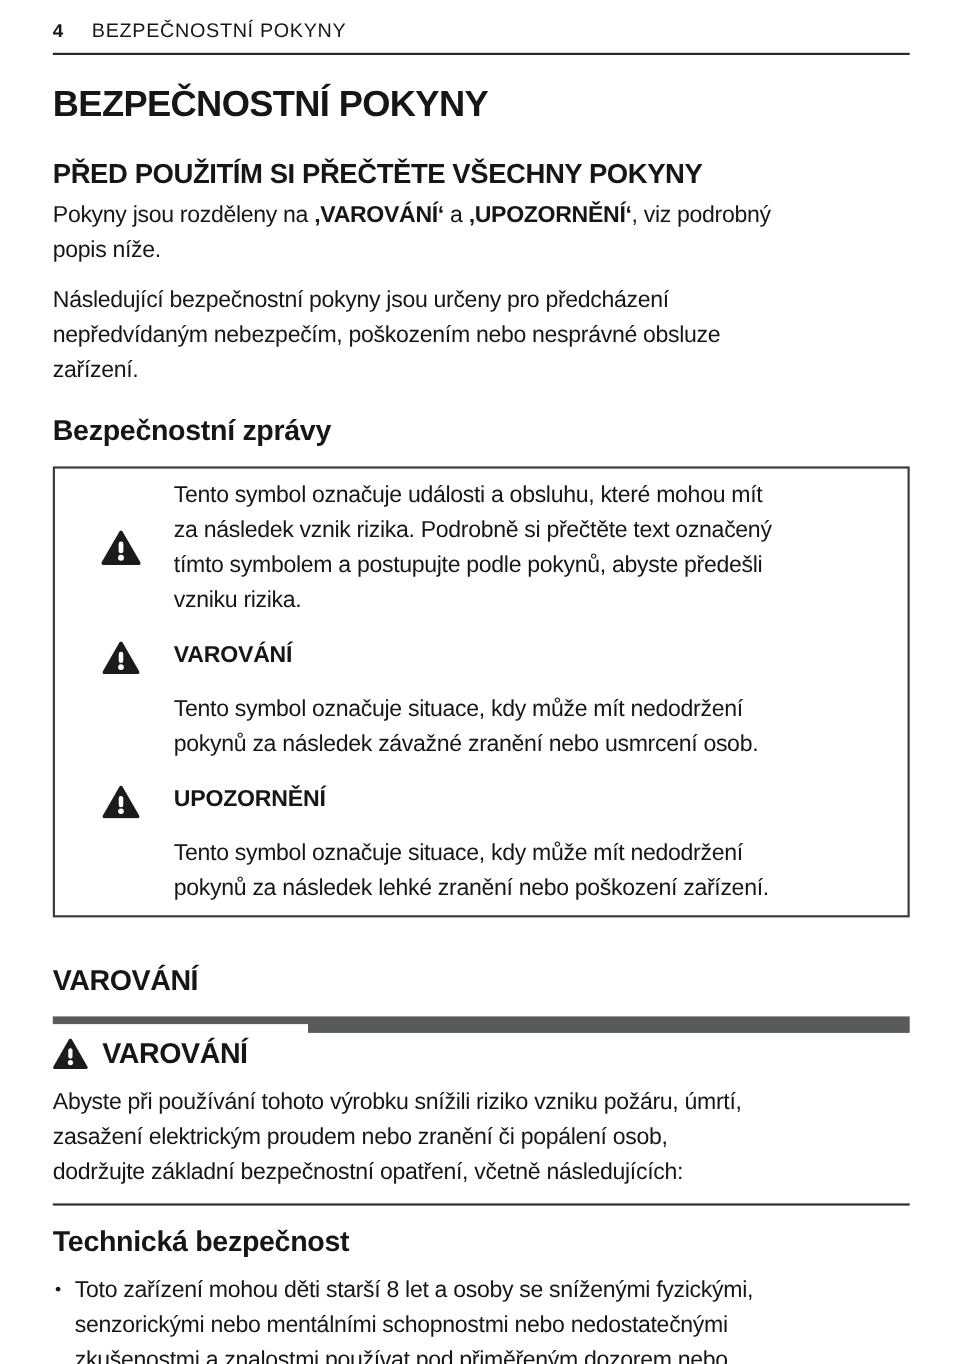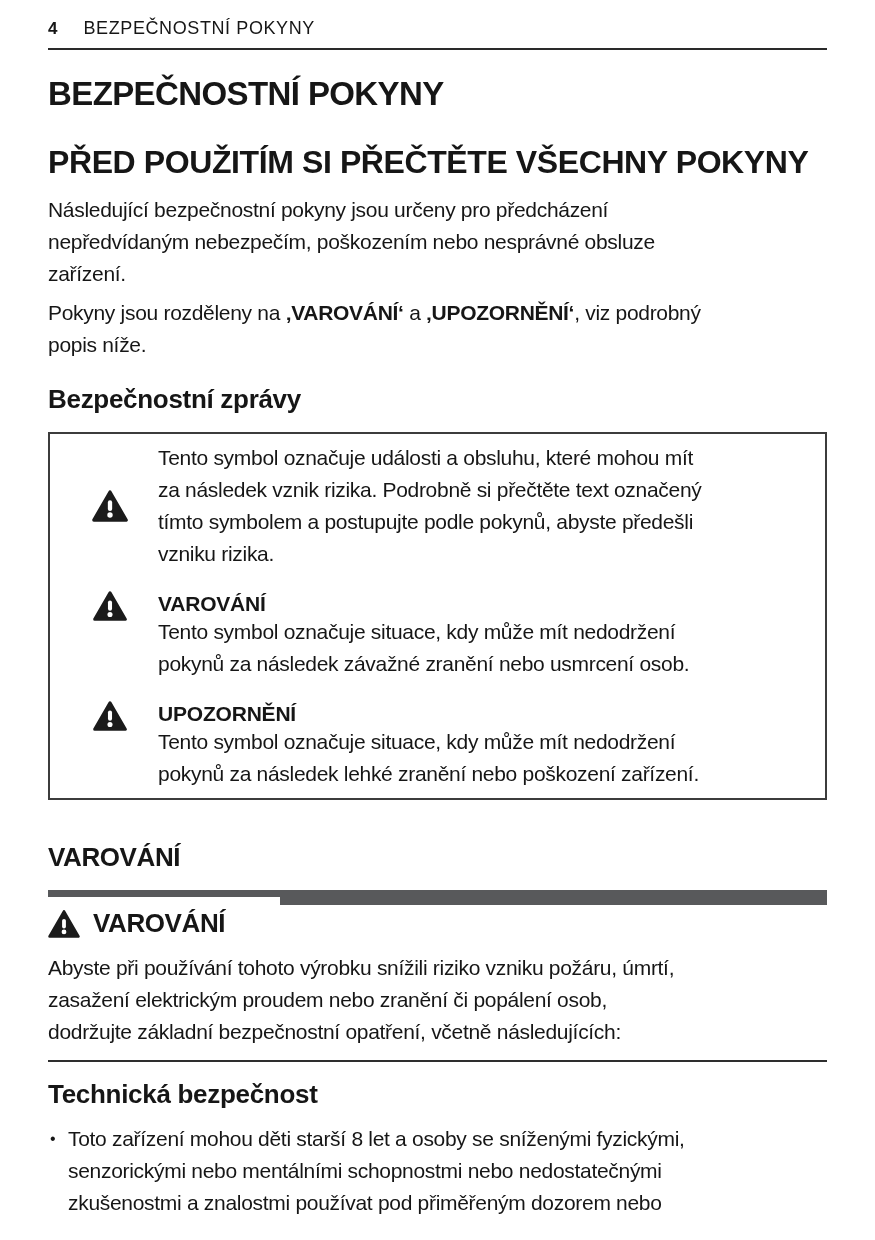--- a/index.html
+++ b/index.html
@@ -22,21 +22,21 @@
   }
   .page-num{ font-size:17px; font-weight:700; }
   .chapter{ font-size:18px; letter-spacing:0.6px; font-weight:400; }
 
   h1.main-title{
     margin-top:25px;
     font-size:33px; font-weight:700; letter-spacing:-0.6px;
   }
   h2.section-heading{
     margin-top:31px;
-    font-size:32px; font-weight:700; letter-spacing:-0.4px;
+    font-size:25px; font-weight:700; letter-spacing:-0.4px;
   }
   p.body-text{
     margin-top:13px;
     font-size:21px; line-height:32px; letter-spacing:-0.3px;
     white-space:pre-line;
   }
   p.body-text.tight{ margin-top:7px; }
   .bold-term{ font-weight:700; }
 
   h3.sub-heading{
@@ -59,21 +59,21 @@
   .msg-row.top .msg-icon-col{ align-items:flex-start; padding-top:4px; }
   .msg-body{ flex:1; }
   .msg-title{
     font-size:21px; font-weight:700; letter-spacing:-0.2px;
     margin:5px 0 0;
   }
   .msg-text{
     font-size:21px; line-height:32px; letter-spacing:-0.3px;
     white-space:pre-line;
   }
-  .msg-row.top .msg-text{ }
+  .msg-row.top .msg-text{ margin-top:21px; }
   .msg-row + .msg-row{ margin-top:17px; }
 
   
   h2.big-section{
     margin-top:42px;
     font-size:26px; font-weight:700; letter-spacing:-0.4px;
   }
   .accent-bars{
     margin-top:17px;
     display:flex; align-items:flex-start;
@@ -114,25 +114,25 @@
 <div class="page">
 
   <div class="running-header">
     <span class="page-num">4</span>
     <span class="chapter">BEZPEČNOSTNÍ POKYNY</span>
   </div>
 
   <h1 class="main-title">BEZPEČNOSTNÍ POKYNY</h1>
 
   <h2 class="section-heading">PŘED POUŽITÍM SI PŘEČTĚTE VŠECHNY POKYNY</h2>
+  <p class="body-text tight"><span>Pokyny jsou rozděleny na </span><span class="bold-term">‚VAROVÁNÍ‘</span><span> a </span><span class="bold-term">‚UPOZORNĚNÍ‘</span><span>, viz podrobný
+popis níže.</span></p>
   <p class="body-text">Následující bezpečnostní pokyny jsou určeny pro předcházení
 nepředvídaným nebezpečím, poškozením nebo nesprávné obsluze
 zařízení.</p>
-  <p class="body-text tight"><span>Pokyny jsou rozděleny na </span><span class="bold-term">‚VAROVÁNÍ‘</span><span> a </span><span class="bold-term">‚UPOZORNĚNÍ‘</span><span>, viz podrobný
-popis níže.</span></p>
 
   <h3 class="sub-heading">Bezpečnostní zprávy</h3>
 
   <div class="msg-box">
 
     <div class="msg-row centered">
       <div class="msg-icon-col">
         <svg class="warn-svg" width="36" height="32" viewBox="0 0 100 88">
           <path d="M50 5 L95 83 H5 Z" fill="#1b1b1b" stroke="#1b1b1b" stroke-width="9" stroke-linejoin="round"></path>
           <rect x="44" y="28" width="12" height="30" rx="6" fill="#ffffff"></rect>

